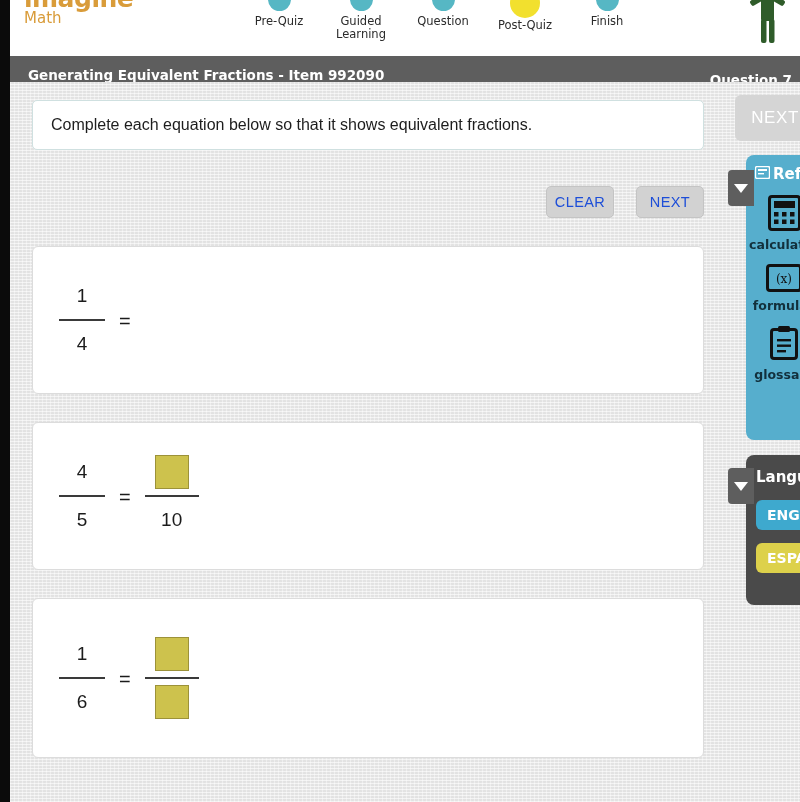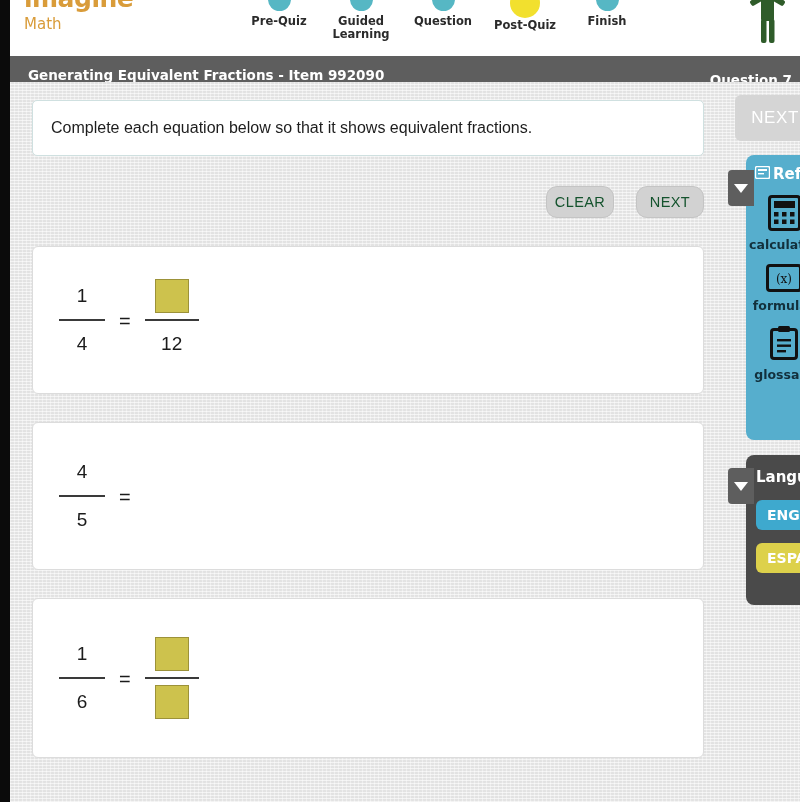--- a/index.html
+++ b/index.html
@@ -46,21 +46,20 @@
     font-size: 25px;
     font-weight: bold;
     color: #d99c3a;
     letter-spacing: -0.5px;
   }
   #logo .logo-math {
     display: block;
     font-family: "DejaVu Sans", sans-serif;
     font-size: 15px;
     color: #d99c3a;
-    margin-top: 6px;
   }
 
   
   #stepper {
     position: absolute;
     left: 228px; top: -12px;
     display: flex;
     align-items: flex-start;
   }
   .step {
@@ -75,21 +74,21 @@
     margin: 0 auto 4px auto;
   }
   .step.current .dot {
     width: 30px; height: 30px;
     background: #f2e02e;
     margin-bottom: 1px;
   }
   .step .step-label {
     font-family: "DejaVu Sans", sans-serif;
     font-size: 11.5px;
-    font-weight: bold;
+    font-weight: normal;
     color: #2b2b2b;
     line-height: 13px;
     display: block;
   }
 
   
   #mascot {
     position: absolute;
     right: 8px; top: -22px;
     width: 52px; height: 70px;
@@ -124,21 +123,21 @@
     background-image:
       repeating-linear-gradient(0deg,   rgba(255,255,255,.55) 0 1px, rgba(0,0,0,.012) 1px 3px),
       repeating-linear-gradient(90deg,  rgba(255,255,255,.40) 0 1px, rgba(0,0,0,.010) 1px 4px);
     overflow: hidden;
   }
 
   
   #prompt-box {
     position: absolute;
     left: 22px; top: 18px;
-    width: 672px; height: 56px;
+    width: 672px; height: 50px;
     background: #ffffff;
     border: 1px solid #cfe0e0;
     border-radius: 5px;
     display: flex;
     align-items: center;
     padding-left: 18px;
   }
   #prompt-text {
     font-family: "Liberation Sans", sans-serif;
     font-size: 16px;
@@ -149,22 +148,22 @@
   #action-buttons {
     position: absolute;
     right: 96px; top: 104px;
     display: flex;
     gap: 22px;
   }
   .act-btn {
     width: 68px; height: 32px;
     background: #d2d2d2;
     border: 1px solid #c4c4c4;
-    border-radius: 11px;
-    color: #14532d;
+    border-radius: 5px;
+    color: #1d4ed8;
     font-family: "Liberation Sans", sans-serif;
     font-size: 14.5px;
     letter-spacing: .4px;
     display: flex;
     align-items: center;
     justify-content: center;
     cursor: pointer;
   }
 
   
@@ -414,38 +413,38 @@
   </div>
 
   <div class="eq-card" id="eq-card-0">
     <div class="eq-row">
       <div class="frac">
         <span class="num">1</span>
         <div class="bar"></div>
         <span class="den">4</span>
       </div>
       <span class="eq-sign">=</span>
-      <div class="frac wide">
-        <span class="slot">
-          <span class="answer-box"></span>
-        </span>
-        <div class="bar"></div>
-        <span class="den">12</span>
-      </div>
     </div>
   </div>
 
   <div class="eq-card" id="eq-card-1">
     <div class="eq-row">
       <div class="frac">
         <span class="num">4</span>
         <div class="bar"></div>
         <span class="den">5</span>
       </div>
       <span class="eq-sign">=</span>
+      <div class="frac wide">
+        <span class="slot">
+          <span class="answer-box"></span>
+        </span>
+        <div class="bar"></div>
+        <span class="den">10</span>
+      </div>
     </div>
   </div>
 
   <div class="eq-card" id="eq-card-2">
     <div class="eq-row">
       <div class="frac">
         <span class="num">1</span>
         <div class="bar"></div>
         <span class="den">6</span>
       </div>

